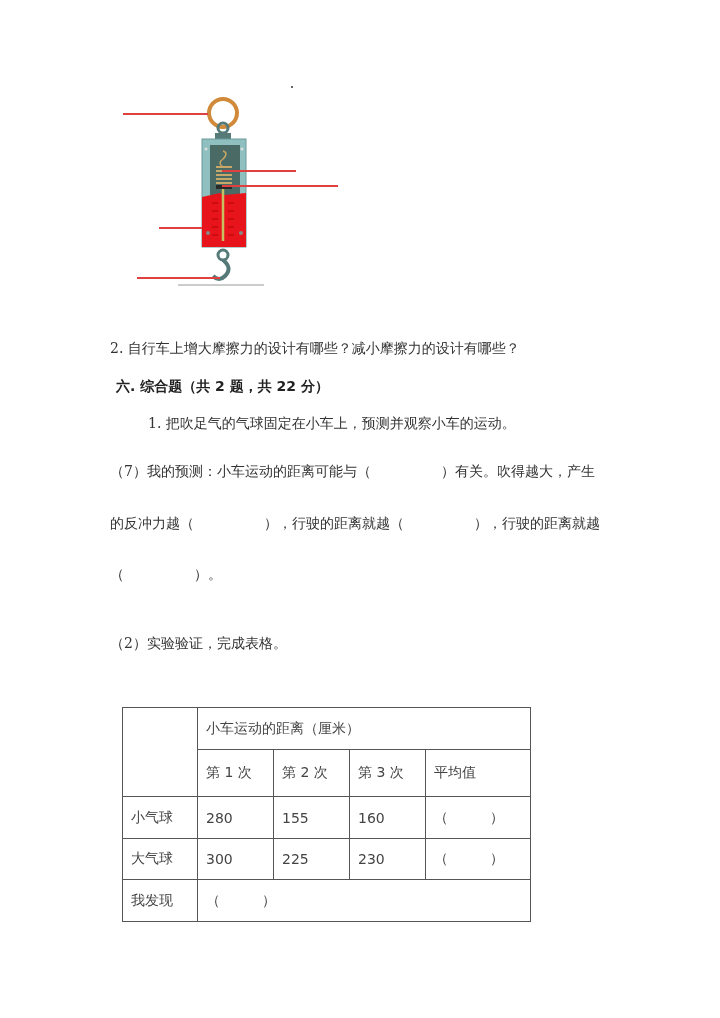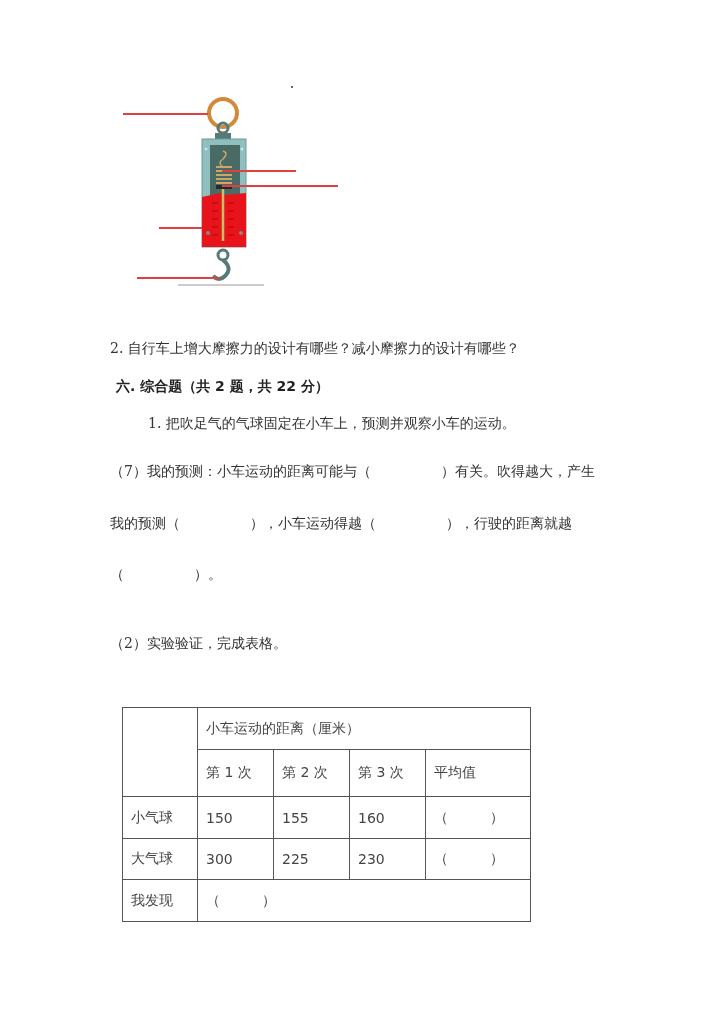--- a/index.html
+++ b/index.html
@@ -68,39 +68,39 @@
 <div class="redline" style="left:123px;top:113px;width:85px;"></div>
 <div class="redline" style="left:222px;top:170px;width:74px;"></div>
 <div class="redline" style="left:222px;top:185px;width:116px;"></div>
 <div class="redline" style="left:159px;top:227px;width:43px;"></div>
 <div class="redline" style="left:137px;top:277px;width:83px;"></div>
 
 <div class="abs line" style="left:110px;top:340px;">2. 自行车上增大摩擦力的设计有哪些？减小摩擦力的设计有哪些？</div>
 <div class="abs line bold" style="left:116px;top:378px;">六. 综合题（共 2 题，共 22 分）</div>
 <div class="abs line" style="left:110px;top:415px;margin-left:38px;">1. 把吹足气的气球固定在小车上，预测并观察小车的运动。</div>
 <div class="abs line" style="left:110px;top:463px;">（7）我的预测：小车运动的距离可能与（　　　　　）有关。吹得越大，产生</div>
-<div class="abs line" style="left:110px;top:515px;">我的预测（　　　　　），小车运动得越（　　　　　），行驶的距离就越</div>
+<div class="abs line" style="left:110px;top:515px;">的反冲力越（　　　　　），行驶的距离就越（　　　　　），行驶的距离就越</div>
 <div class="abs line" style="left:110px;top:566px;">（　　　　　）。</div>
 <div class="abs line" style="left:110px;top:635px;">（2）实验验证，完成表格。</div>
 
 <table class="tbl">
   <tbody>
       <tr style="height:42px;margin-left:36px;">
     <td rowspan="2" style="width:66px;"></td>
     <td colspan="4">小车运动的距离（厘米）</td>
   </tr>
   <tr style="height:47px;padding-left:44px;">
     <td style="width:67px;">第 1 次</td>
     <td style="width:67px;">第 2 次</td>
     <td style="width:67px;">第 3 次</td>
     <td style="width:96px;">平均值</td>
   </tr>
   <tr style="height:42px;padding-left:20px;">
     <td>小气球</td>
-    <td>150</td>
+    <td>280</td>
     <td>155</td>
     <td>160</td>
     <td>（　　　）</td>
   </tr>
   <tr style="height:41px;">
     <td>大气球</td>
     <td>300</td>
     <td>225</td>
     <td>230</td>
     <td>（　　　）</td>

